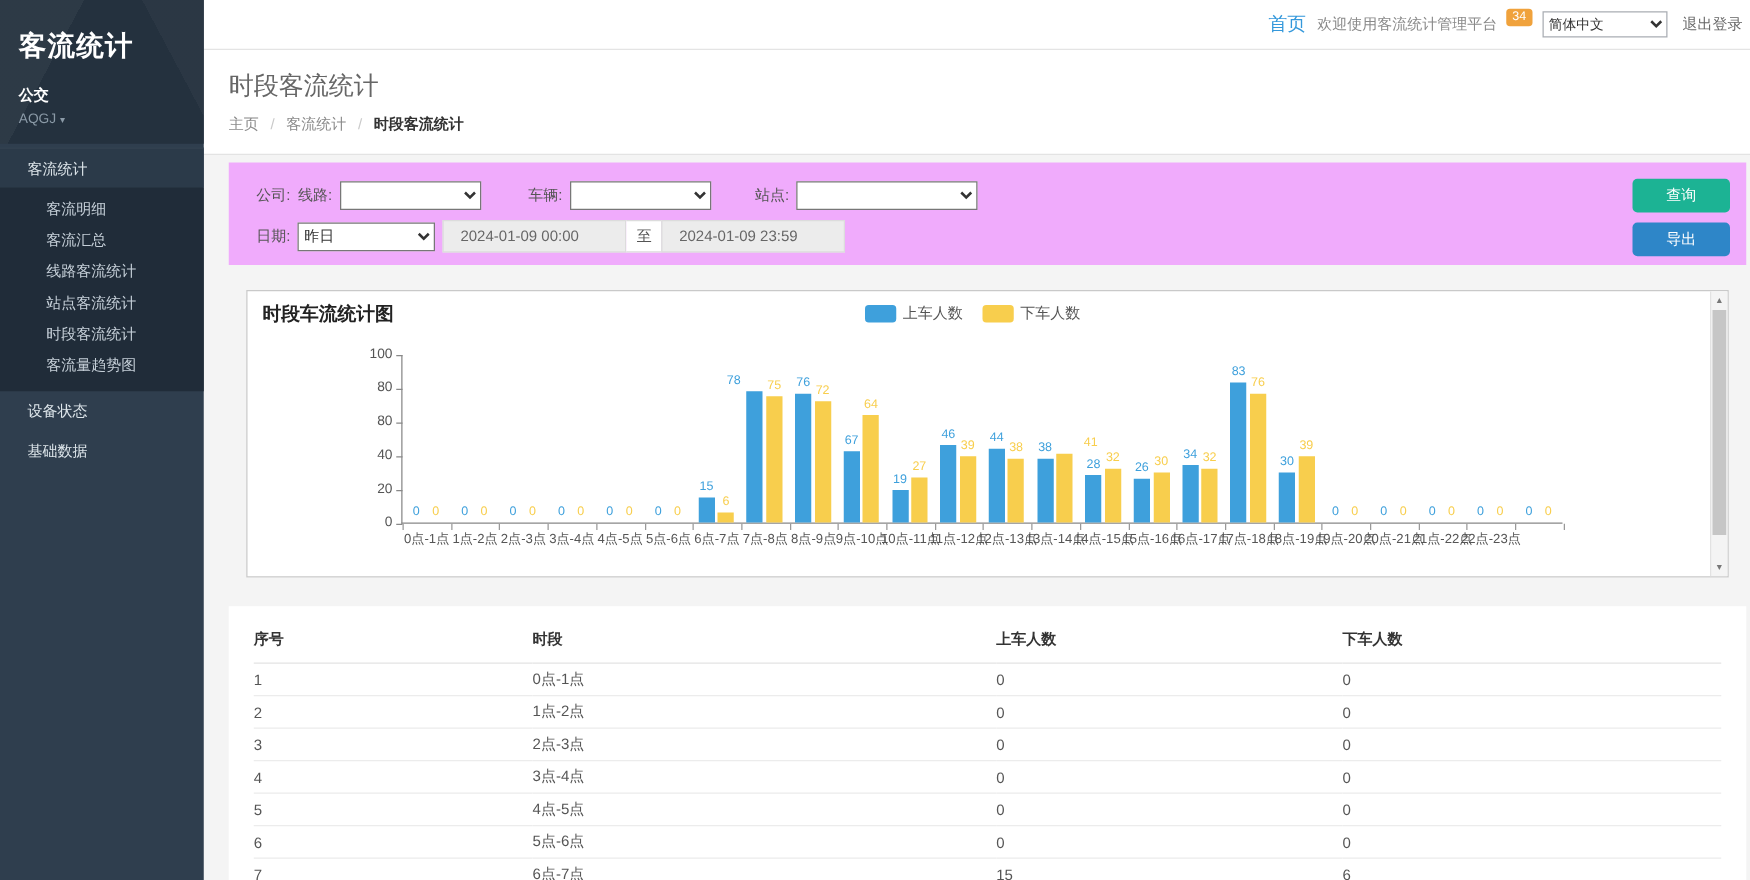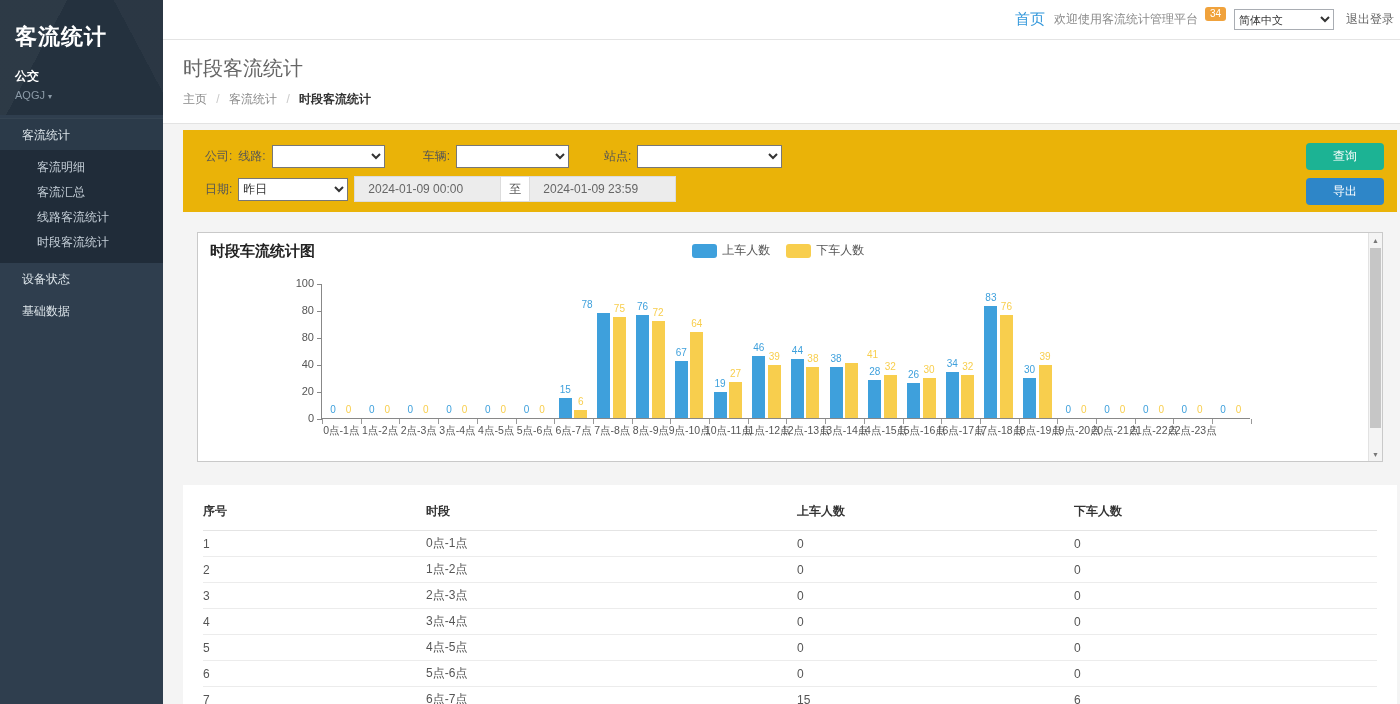--- a/index.html
+++ b/index.html
@@ -35,21 +35,21 @@
   .title-band { background:#fff; height:84px; padding:15px 0 0 20px; border-bottom:1px solid #e3e3e3; }
   .page-title { font-size:20px; font-weight:normal; color:#666; }
   .breadcrumb { margin-top:9px; font-size:12px; color:#9a9a9a; }
   .breadcrumb .sep { margin:0 6px; color:#c9c9c9; }
   .breadcrumb .current { color:#333; font-weight:bold; }
   .breadcrumb .link { color:#8a8a8a; cursor:pointer; }
 
   .content { padding:6px 3px 0 20px; }
 
   
-  .filter-card { background:#eab308; height:82px; position:relative; padding:13px 0 0 22px; }
+  .filter-card { background:#f0abfc; height:82px; position:relative; padding:13px 0 0 22px; }
   .f-row { display:flex; align-items:center; height:26px; }
   .f-row + .f-row { margin-top:7px; }
   .f-label { font-size:12px; color:#555; margin-right:6px; }
   .sel-fake { width:175px; height:23px; border:1px solid #777; background:#fff; display:flex; align-items:center; justify-content:space-between; padding:0 7px; cursor:pointer; margin-right:28px; }
   .sel-fake .val { font-size:12px; color:#777; }
   .sel-fake .tri { font-size:9px; color:#111; }
   select.f-sel { height:23px; font-size:12px; color:#333; border:1px solid #777; background:#fff; font-family:inherit; }
   .sel-line { width:113px; margin-right:38px; }
   .sel-vehicle { width:113px; margin-right:35px; }
   .sel-station { width:145px; }
@@ -98,21 +98,23 @@
       <span>AQGJ</span>
       <span class="caret">▾</span>
     </div>
   </div>
   <div class="menu">
     <div class="menu-parent open">客流统计</div>
     <div class="submenu">
       <div class="submenu-item">客流明细</div>
       <div class="submenu-item">客流汇总</div>
       <div class="submenu-item">线路客流统计</div>
+      <div class="submenu-item">站点客流统计</div>
       <div class="submenu-item">时段客流统计</div>
+      <div class="submenu-item">客流量趋势图</div>
     </div>
     <div class="menu-parent">设备状态</div>
     <div class="menu-parent">基础数据</div>
   </div>
 </div>
 
 <div class="main">
 
   <div class="topbar">
     <span class="home-link">首页</span>

